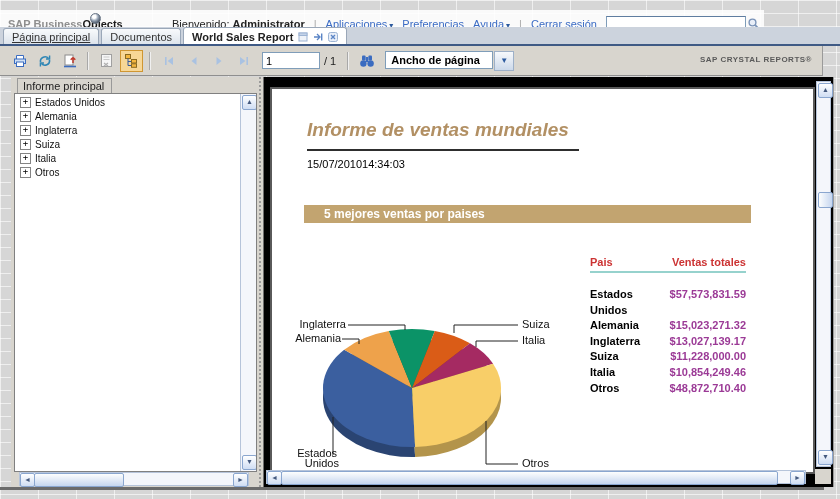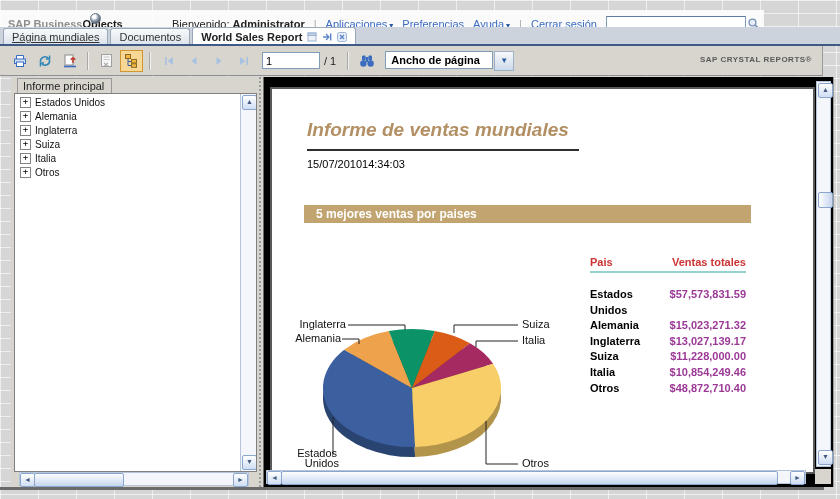--- a/index.html
+++ b/index.html
@@ -88,21 +88,21 @@
     border:2px solid #5a5a5a;box-sizing:content-box;overflow:hidden;}
   .viewer .vscroll2{position:absolute;right:2px;top:4px;bottom:20px;width:15px;background:#f4f6fb;border:1px solid #b6c4da;box-sizing:border-box;}
   .viewer-hscroll{left:2px;bottom:3px;width:540px;}
   .scroll-corner{position:absolute;right:2px;bottom:3px;width:16px;height:15px;background:#d8d5ce;}
 
   
   .report-title{position:absolute;left:35px;top:30px;font-size:19px;font-weight:bold;font-style:italic;color:#b29064;}
   .title-rule{position:absolute;left:35px;top:60px;width:272px;height:2px;background:#2e2e2e;}
   .report-datetime{position:absolute;left:35px;top:69px;font-size:11px;color:#000;}
   .section-banner{position:absolute;left:32px;top:116px;width:447px;height:18px;background:#c2a470;
-    color:#fff;font-size:12px;font-weight:bold;line-height:18px;padding-left:12px;box-sizing:border-box;white-space:nowrap;}
+    color:#fff;font-size:12px;font-weight:bold;line-height:18px;padding-left:20px;box-sizing:border-box;white-space:nowrap;}
   .sales-table{position:absolute;left:318px;top:167px;width:156px;}
   .sales-head{display:flex;justify-content:space-between;color:#cc3333;font-size:11px;font-weight:bold;
     padding-bottom:3px;border-bottom:2px solid #96d2cd;}
   .sales-rows{margin-top:14px;}
   .sales-row{display:flex;justify-content:space-between;line-height:15.6px;font-size:11px;font-weight:bold;}
   .sales-row .country{color:#000;}
   .sales-row .total{color:#9b3a96;}
   .chart-svg{position:absolute;left:0;top:220px;pointer-events:none;}
 </style>
 </head>
@@ -126,21 +126,21 @@
       <svg class="ticon" width="13" height="13" viewBox="0 0 13 13" style="margin-left:1px">
         <circle cx="5.5" cy="5.5" r="3.4" fill="#e8eef8" stroke="#7a93b8" stroke-width="1.4"></circle>
         <line x1="8.2" y1="8.2" x2="11.6" y2="11.6" stroke="#7a93b8" stroke-width="1.8"></line>
       </svg>
     </span>
   </div>
 </div>
 
 <div class="tab-bar">
   <div class="tab">
-      <span class="u">Página mundiales</span>
+      <span class="u">Página principal</span>
     </div>
   <div class="tab">
       <span>Documentos</span>
     </div>
   <div class="tab active">
     <span>World Sales Report</span>
     <svg class="ticon" viewBox="0 0 10 10">
       <rect x="1" y="1" width="8" height="8" fill="#eef2f8" stroke="#9db4d4"></rect>
         <rect x="1" y="1" width="8" height="2.5" fill="#c3d2e8" stroke="#9db4d4"></rect>
     </svg>

